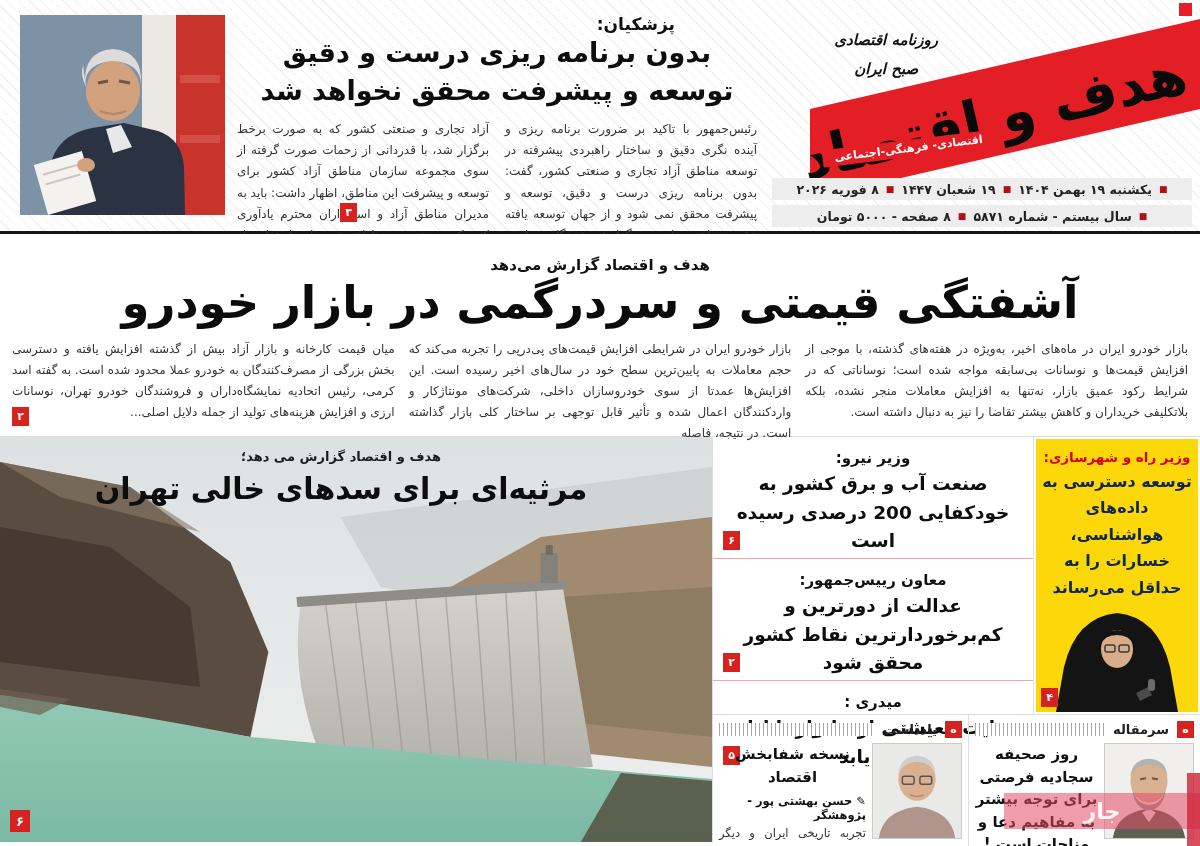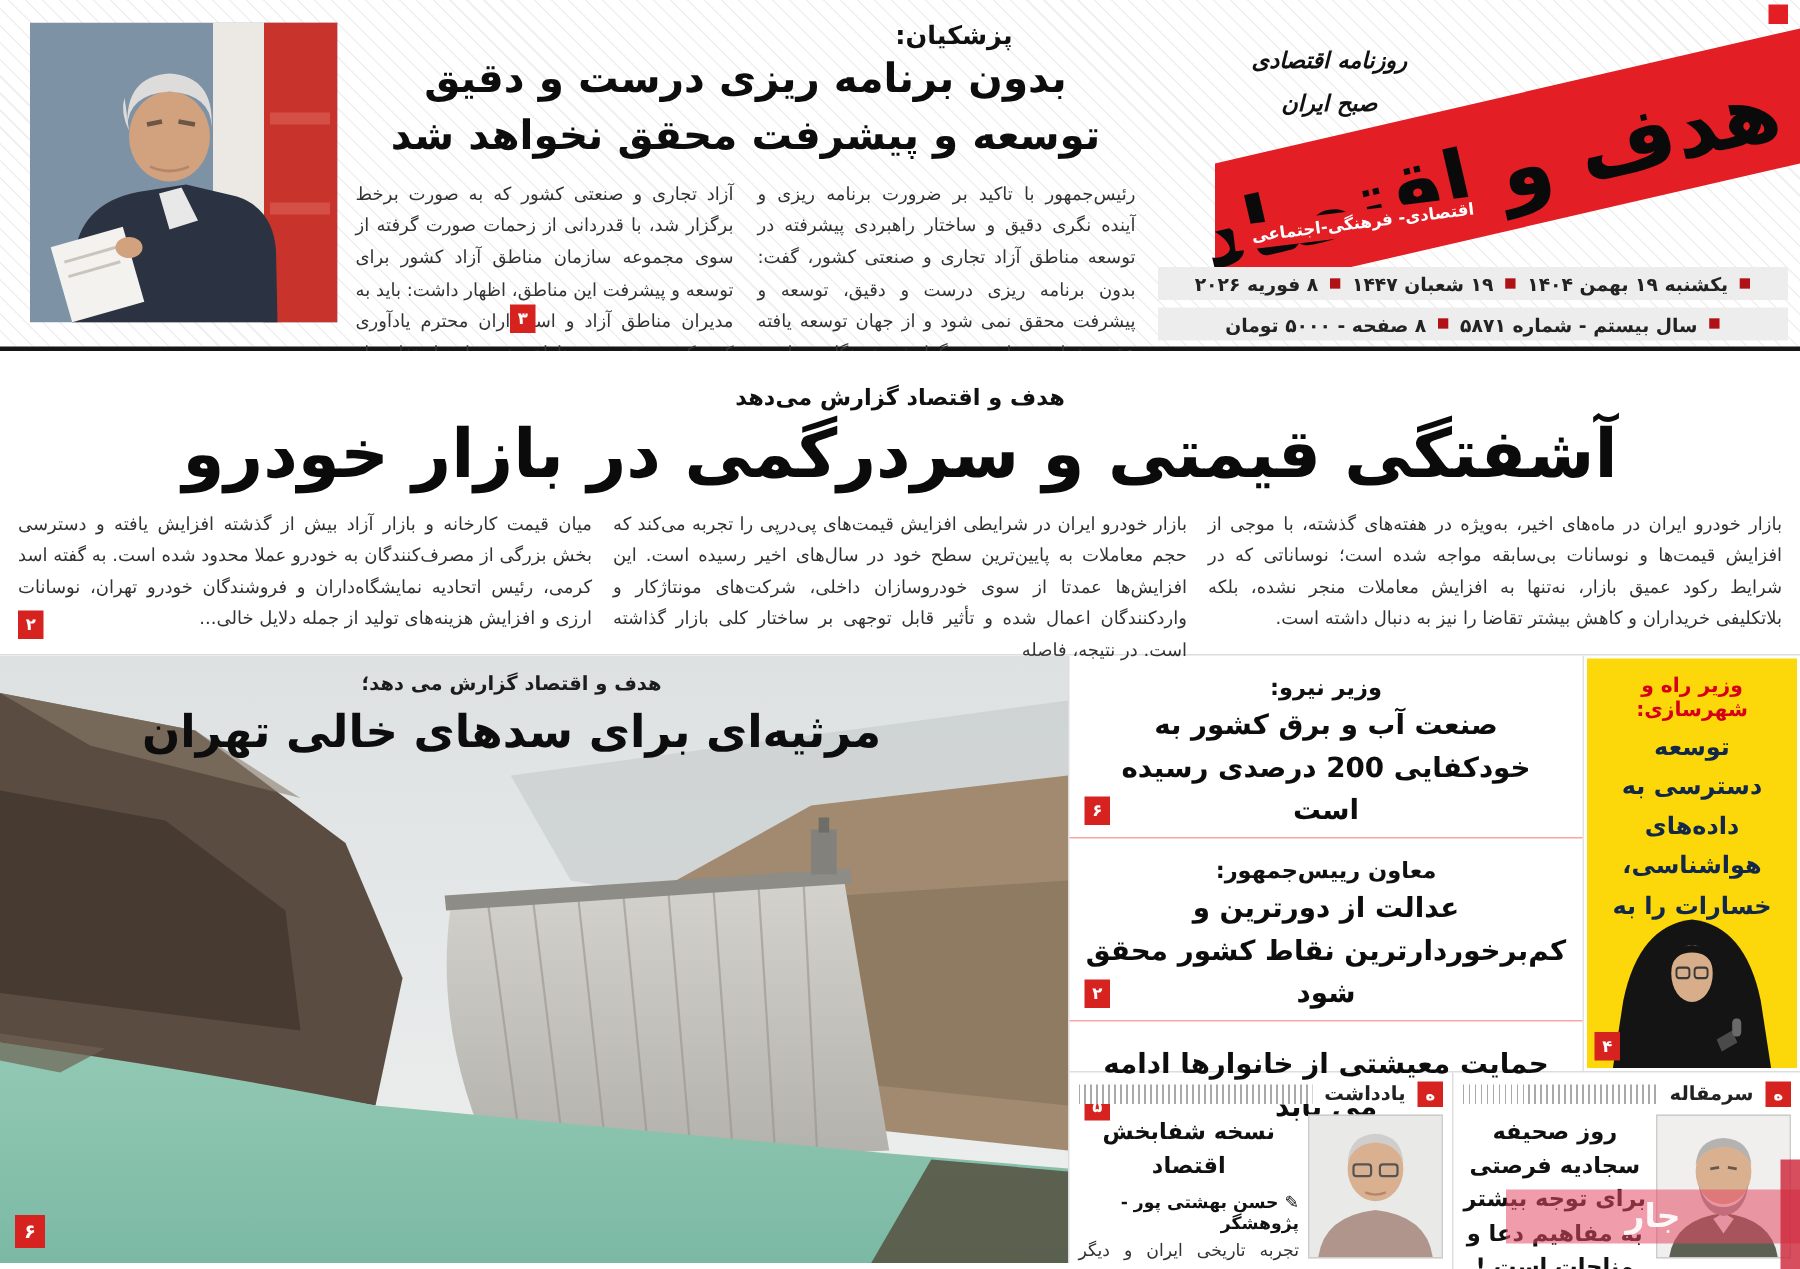--- a/index.html
+++ b/index.html
@@ -53,21 +53,21 @@
   .mb-cols { display:flex; gap:14px; padding:10px 12px 0; font-size:12px; line-height:1.75;
     text-align:justify; color:#333; }
   .mb-cols > div { flex:1; }
   .main-band .badge { left:12px; bottom:10px; }
 
   
   .content-band { display:flex; height:405px; }
   .right-rail { width:488px; border-left:1px solid #ddd; display:flex; flex-direction:column; }
   .rail-top { display:flex; height:277px; }
 
-  .yellow-box { width:140px; background:#fcd70a; margin:2px; position:relative;
+  .yellow-box { width:162px; background:#fcd70a; margin:2px; position:relative;
     text-align:center; padding:10px 6px 0; overflow:hidden; }
   .yb-kicker { color:#d6001c; font-size:13.5px; font-weight:bold; }
   .yb-title { color:#12284b; font-size:16px; font-weight:bold; line-height:1.65; margin-top:4px; }
   .yb-photo { position:absolute; bottom:0; left:0; width:100%; height:103px; }
   .yb-photo svg { width:100%; height:100%; display:block; }
   .yellow-box .badge { left:5px; bottom:5px; }
 
   .briefs { flex:1; display:flex; flex-direction:column; border-right:1px solid #e2e2e2; }
   .brief { flex:1; position:relative; text-align:center; padding:12px 10px 2px;
     border-bottom:1px solid #fca5a5; }
@@ -175,21 +175,21 @@
       </div>
     </div>
   </div>
 
   <div class="main-band">
     <div class="mb-kicker">هدف و اقتصاد گزارش می‌دهد</div>
     <div class="mb-headline">آشفتگی قیمتی و سردرگمی در بازار خودرو</div>
     <div class="mb-cols">
       <div>بازار خودرو ایران در ماه‌های اخیر، به‌ویژه در هفته‌های گذشته، با موجی از افزایش قیمت‌ها و نوسانات بی‌سابقه مواجه شده است؛ نوساناتی که در شرایط رکود عمیق بازار، نه‌تنها به افزایش معاملات منجر نشده، بلکه بلاتکلیفی خریداران و کاهش بیشتر تقاضا را نیز به دنبال داشته است.</div>
       <div>بازار خودرو ایران در شرایطی افزایش قیمت‌های پی‌درپی را تجربه می‌کند که حجم معاملات به پایین‌ترین سطح خود در سال‌های اخیر رسیده است. این افزایش‌ها عمدتا از سوی خودروسازان داخلی، شرکت‌های مونتاژکار و واردکنندگان اعمال شده و تأثیر قابل توجهی بر ساختار کلی بازار گذاشته است. در نتیجه، فاصله</div>
-      <div>میان قیمت کارخانه و بازار آزاد بیش از گذشته افزایش یافته و دسترسی بخش بزرگی از مصرف‌کنندگان به خودرو عملا محدود شده است. به گفته اسد کرمی، رئیس اتحادیه نمایشگاه‌داران و فروشندگان خودرو تهران، نوسانات ارزی و افزایش هزینه‌های تولید از جمله دلایل خالی...</div>
+      <div>میان قیمت کارخانه و بازار آزاد بیش از گذشته افزایش یافته و دسترسی بخش بزرگی از مصرف‌کنندگان به خودرو عملا محدود شده است. به گفته اسد کرمی، رئیس اتحادیه نمایشگاه‌داران و فروشندگان خودرو تهران، نوسانات ارزی و افزایش هزینه‌های تولید از جمله دلایل اصلی...</div>
     </div>
     <span class="badge">۲</span>
   </div>
 
   <div class="content-band">
 
     <div class="right-rail">
       <div class="rail-top">
 
         <div class="yellow-box">
@@ -214,20 +214,21 @@
             <div class="brief-kicker">وزیر نیرو:</div>
             <div class="brief-title">صنعت آب و برق کشور به خودکفایی 200 درصدی رسیده است</div>
             <span class="badge">۶</span>
           </div>
           <div class="brief">
             <div class="brief-kicker">معاون رییس‌جمهور:</div>
             <div class="brief-title">عدالت از دورترین و کم‌برخوردارترین نقاط کشور محقق شود</div>
             <span class="badge">۲</span>
           </div>
           <div class="brief">
+            <div class="brief-kicker">میدری :</div>
             <div class="brief-title">حمایت معیشتی از خانوارها ادامه می یابد</div>
             <span class="badge">۵</span>
           </div>
         </div>
       </div>
 
       <div class="rail-bottom">
 
         <div class="author-col editorial">
           <div class="col-head">

